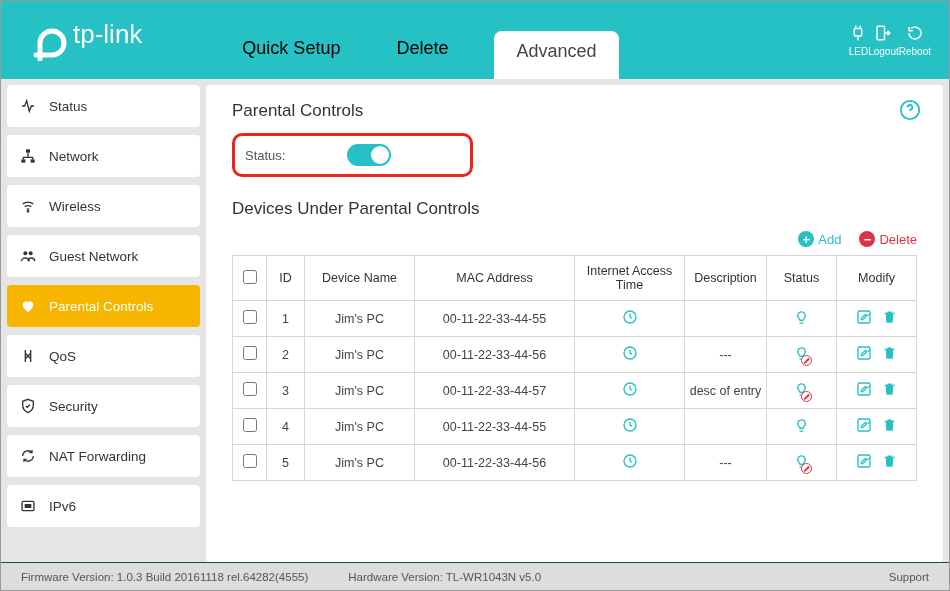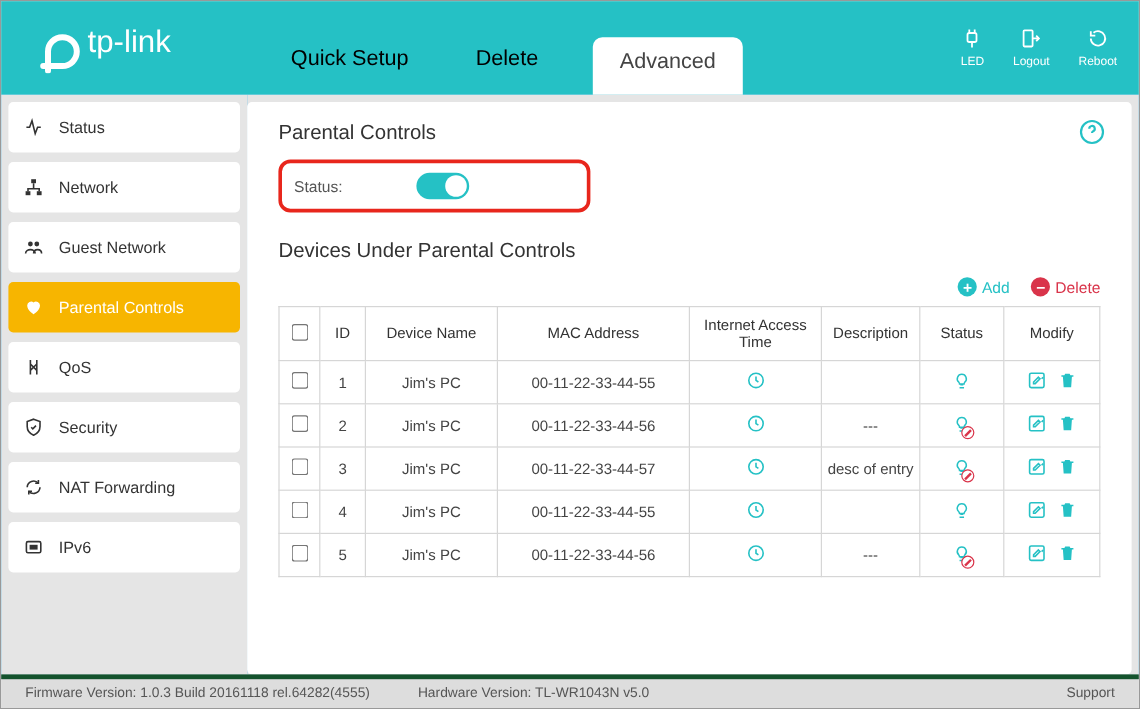--- a/index.html
+++ b/index.html
@@ -5,54 +5,54 @@
   * { box-sizing: border-box; margin: 0; padding: 0; }
   body { font-family: Verdana, Arial, sans-serif; background: #fff; width: 950px; height: 591px; position: relative; overflow: hidden; }
   .frame { border: 1px solid #999; width: 950px; height: 591px; position: relative; background: #fff; }
   .header { background: #25c1c5; height: 78px; display: flex; align-items: center; padding: 0 18px 0 24px; }
   .logo { display: flex; color: #fff; gap: 6px; }
   .logo-mark svg { display: block; }
   .logo-text { font-size: 26px; font-weight: 400; letter-spacing: 0; color: #fff; }
   .tabs { display: flex; gap: 36px; margin-left: 90px; align-items: flex-end; height: 100%; }
   .tab { color: #000000; font-size: 18px; padding: 0 10px 10px 10px; cursor: pointer; height: 52px; display: flex; align-items: center; }
   .tab.active { background: #fff; color: #444; border-top-left-radius: 8px; border-top-right-radius: 8px; height: 48px; margin-top: 30px; padding: 10px 22px 0 22px; align-items: flex-start; }
-  .header-actions { margin-left: auto; display: flex; gap: 24px; align-items: center; }
+  .header-actions { margin-left: auto; display: flex; align-items: center; }
   .header-action { color: #fff; font-size: 10px; text-align: center; cursor: pointer; }
   .header-action .icon { display: block; margin: 0 auto 2px auto; }
   .body { display: flex; height: calc(100% - 78px - 28px); background: #0ea5e9; }
   .sidebar { width: 205px; background: #e5e5e5; padding: 6px 6px 0 6px; overflow: hidden; flex-shrink: 0; }
   .sb-item { background: #fff; border-radius: 4px; margin-bottom: 8px; height: 42px; display: flex; align-items: center; padding: 0 12px; font-size: 13.5px; color: #333; cursor: pointer; gap: 12px; }
   .sb-item.active { background: #f7b500; color: #fff; }
   .sb-item .icon { width: 18px; display: flex; justify-content: center; color: inherit; }
   .content { flex: 1; background: #e5e5e5; padding: 6px 6px 0 0; }
   .panel { background: #fff; border-radius: 4px; height: 100%; padding: 16px 26px 0 26px; position: relative; overflow: hidden; }
   .section-title { font-size: 17px; color: #333; margin-bottom: 12px; }
   .help-icon { position: absolute; top: 14px; right: 22px; color: #25c1c5; cursor: pointer; }
-  .status-row { display: flex; align-items: center; gap: 62px; border: 3px solid #e8261c; border-radius: 10px; padding: 8px 12px 8px 10px; width: 260px; margin-bottom: 22px; }
+  .status-row { display: flex; align-items: center; gap: 62px; border: 3px solid #e8261c; border-radius: 10px; padding: 8px 12px 8px 10px; width: 241px; margin-bottom: 22px; }
   .status-label { font-size: 13px; color: #555; }
   .toggle { width: 44px; height: 22px; background: #25c1c5; border-radius: 11px; position: relative; cursor: pointer; }
   .toggle::after { content: ''; position: absolute; right: 2px; top: 2px; width: 18px; height: 18px; background: #fff; border-radius: 50%; }
   .table-actions { display: flex; justify-content: flex-end; gap: 18px; margin-bottom: 8px; font-size: 13px; }
   .act-add { color: #25c1c5; cursor: pointer; display: flex; align-items: center; gap: 4px; }
   .act-del { color: #d9344a; cursor: pointer; display: flex; align-items: center; gap: 4px; }
   .circ { display: inline-flex; width: 16px; height: 16px; border-radius: 50%; color: #fff; align-items: center; justify-content: center; font-size: 13px; font-weight: bold; line-height: 1; }
   .circ.plus { background: #25c1c5; }
   .circ.minus { background: #d9344a; }
   table.grid { width: 100%; border-collapse: collapse; font-size: 12.5px; color: #444; }
   table.grid th, table.grid td { border: 1px solid #d6d6d6; padding: 8px 4px; text-align: center; vertical-align: middle; }
   table.grid th { font-weight: 400; color: #333; background: #fff; font-size: 12.5px; }
   .chk { width: 14px; height: 14px; }
   .clock-icon { color: #25c1c5; }
   .bulb-icon { color: #25c1c5; position: relative; display: inline-block; }
   .bulb-icon.disabled::after { content: ''; position: absolute; right: -3px; bottom: -2px; width: 9px; height: 9px; border: 1.5px solid #d9344a; border-radius: 50%; background: #fff; }
   .bulb-icon.disabled::before { content: ''; position: absolute; right: -1px; bottom: 2px; width: 7px; height: 1.5px; background: #d9344a; z-index: 2; transform: rotate(-45deg); }
   .mod-icons { display: flex; gap: 10px; justify-content: center; }
   .edit-icon { color: #25c1c5; cursor: pointer; }
   .trash-icon { color: #25c1c5; cursor: pointer; }
-  .footer { position: absolute; bottom: 0; left: 0; right: 0; height: 28px; background: #ddd; display: flex; align-items: center; padding: 0 20px; font-size: 11.5px; color: #555; border-top: 4px solid #14532d; }
+  .footer { position: absolute; bottom: 0; left: 0; right: 0; height: 28px; background: #ddd; display: flex; align-items: center; padding: 0 20px; font-size: 11.5px; color: #555; border-top: 1px solid #14532d; }
   .footer .hw { margin-left: 40px; }
   .footer .support { margin-left: auto; cursor: pointer; }
 </style>
 </head>
 <body>
 
 <div class="frame">
   <div class="header">
     <div class="logo">
       <span class="logo-mark">
@@ -112,20 +112,29 @@
         <div class="sb-item">
           <span class="icon">
             <svg width="16" height="16" viewBox="0 0 24 24" fill="currentColor">
               <rect x="9" y="2" width="6" height="5"></rect>
               <rect x="2" y="17" width="6" height="5"></rect>
               <rect x="16" y="17" width="6" height="5"></rect>
               <path d="M12 7v5M5 17v-3h14v3M12 12v2" stroke="currentColor" stroke-width="2" fill="none"></path>
             </svg>
           </span>
           <span>Network</span>
+        </div>
+        <div class="sb-item">
+          <span class="icon">
+            <svg width="16" height="16" viewBox="0 0 24 24" fill="none" stroke="currentColor" stroke-width="2">
+              <path d="M4 9a14 14 0 0 1 16 0M7 13a9 9 0 0 1 10 0M10 17a4 4 0 0 1 4 0"></path>
+              <circle cx="12" cy="20" r="1" fill="currentColor"></circle>
+            </svg>
+          </span>
+          <span>Wireless</span>
         </div>
         <div class="sb-item">
           <span class="icon">
             <svg width="16" height="16" viewBox="0 0 24 24" fill="currentColor">
               <circle cx="8" cy="8" r="3"></circle>
               <circle cx="16" cy="8" r="3"></circle>
               <path d="M2 20c0-3 3-5 6-5s6 2 6 5M12 20c0-3 2-5 5-5s5 2 5 5" fill="none" stroke="currentColor" stroke-width="2"></path>
             </svg>
           </span>
           <span>Guest Network</span>

